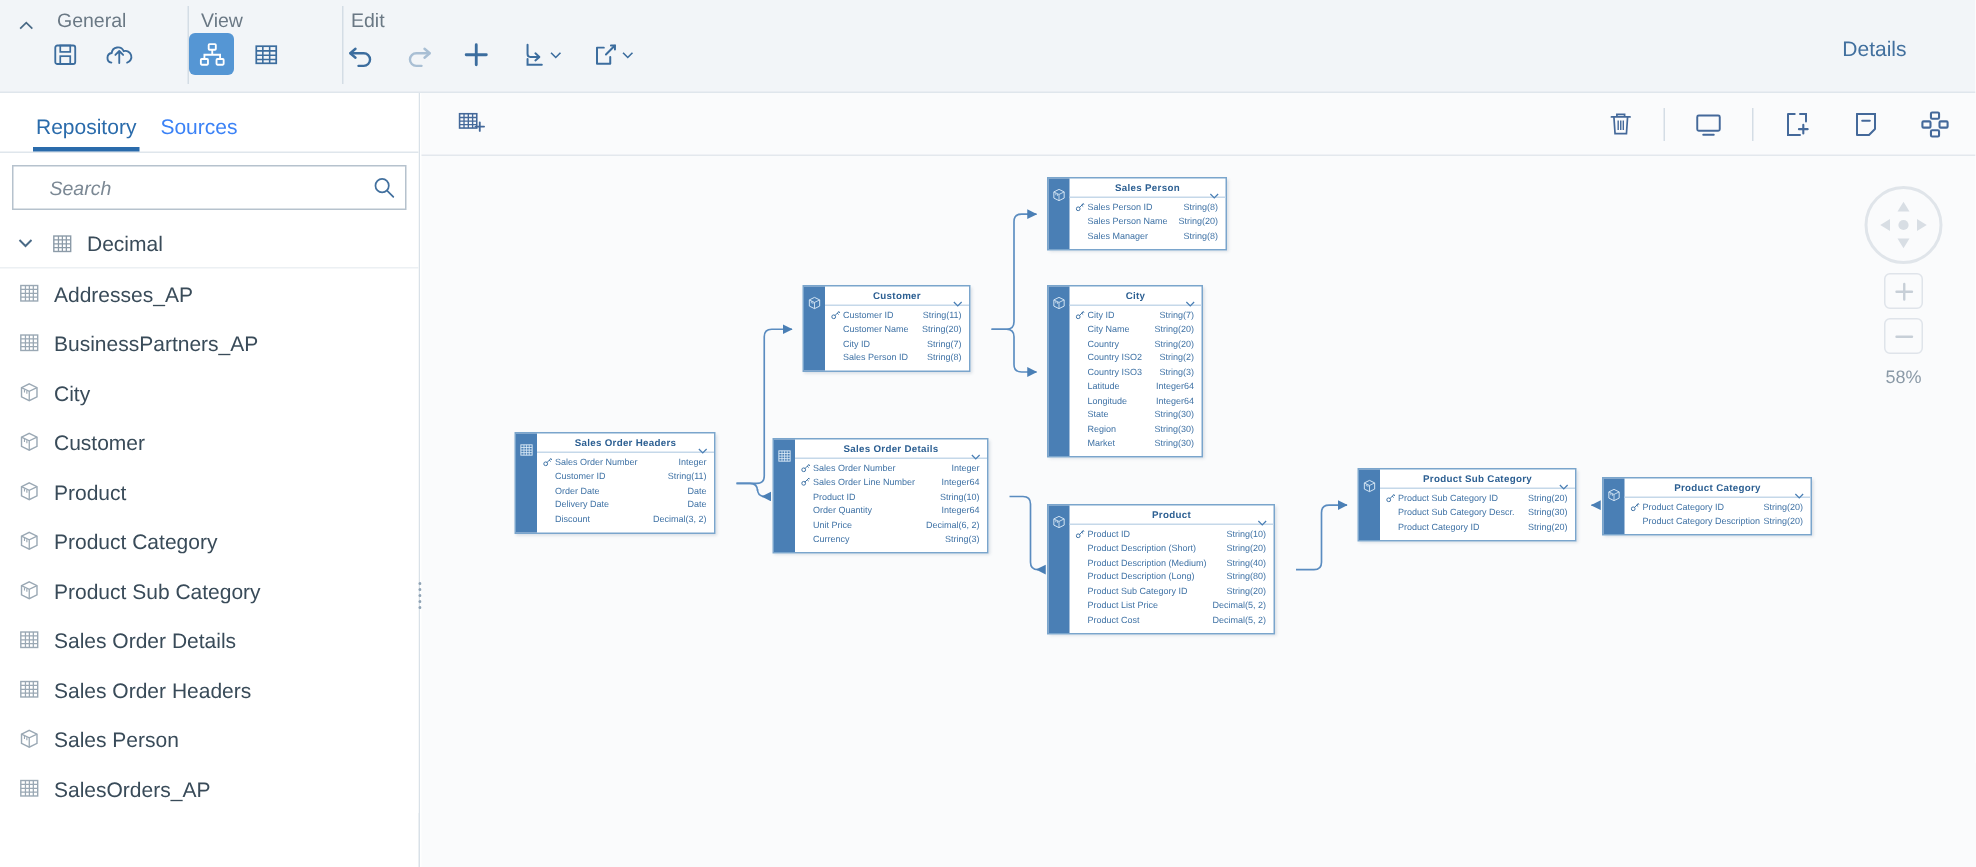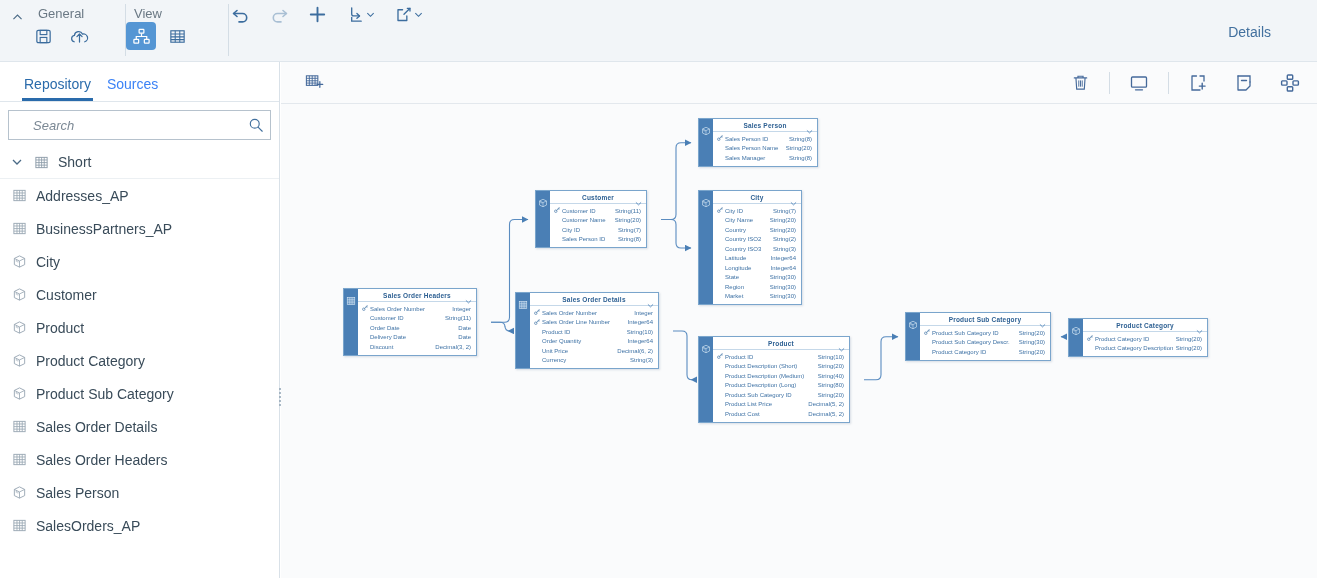--- a/index.html
+++ b/index.html
@@ -190,20 +190,21 @@
             <rect x="3" y="4" width="14" height="12" fill="none" stroke="currentColor" stroke-width="1.2"></rect>
             <path d="M3 7.3 H17 M3 10.4 H17 M3 13.3 H17 M7.6 4 V16 M12.4 4 V16" stroke="currentColor" stroke-width="1.1" fill="none"></path>
           </svg>
         </div>
       </div>
     </div>
 
     <div class="tb-sep" style="left:228px;"></div>
 
     <div class="tb-group g-edit" style="margin-left:10px;">
+      <div class="tb-group-title">Edit</div>
       <div class="tb-row" style="gap:8px;">
         <div class="tb-btn">
           <svg width="20" height="20" viewBox="0 0 20 20">
             <path d="M6 6.5 L2.5 9.5 L6 12.5" fill="none" stroke="currentColor" stroke-width="1.6" stroke-linecap="round" stroke-linejoin="round"></path>
             <path d="M2.8 9.5 H11.5 a4.2 4.2 0 0 1 0 8.4 H8" fill="none" stroke="currentColor" stroke-width="1.6" stroke-linecap="round"></path>
           </svg>
         </div>
         <div class="tb-btn" style="color:#a9bfd4">
           <svg width="20" height="20" viewBox="0 0 20 20">
             <path d="M14 6.5 L17.5 9.5 L14 12.5" fill="none" stroke="currentColor" stroke-width="1.6" stroke-linecap="round" stroke-linejoin="round"></path>
@@ -264,21 +265,21 @@
           <svg width="12" height="12" viewBox="0 0 12 12">
               <path d="M2 4 L6 8 L10 4" fill="none" stroke="currentColor" stroke-width="1.3"></path>
             </svg>
         </span>
         <span class="tree-ico">
           <svg width="15" height="15" viewBox="0 0 16 16" style="color:#8c9ba8">
             <rect x="2" y="2.5" width="12" height="11" fill="none" stroke="currentColor" stroke-width="1"></rect>
             <path d="M2 5.3 H14 M2 8.1 H14 M2 10.8 H14 M5.3 2.5 V13.5 M8.1 2.5 V13.5 M10.9 2.5 V13.5" stroke="currentColor" stroke-width="0.9"></path>
           </svg>
         </span>
-        <span>Short</span>
+        <span>Decimal</span>
       </div>
       <div id="tree-items">
           <div class="tree-row child">
             <span class="tree-ico">
               <svg width="15" height="15" viewBox="0 0 16 16" style="color:#9aa8b4">
                 <rect x="2" y="2.5" width="12" height="11" fill="none" stroke="currentColor" stroke-width="1"></rect>
                 <path d="M2 5.3 H14 M2 8.1 H14 M2 10.8 H14 M5.3 2.5 V13.5 M8.1 2.5 V13.5 M10.9 2.5 V13.5" stroke="currentColor" stroke-width="0.9"></path>
               </svg>
             </span>
             <span>Addresses_AP</span>
@@ -834,14 +835,36 @@
                   <span class="fkey"></span>
                   <span class="fname">Product Category Description</span>
                   <span class="ftype">String(20)</span>
                 </div>
               </div>
             </div>
           </div>
         </div>
     </div>
 
+    <div class="zoom-ctrl">
+      <div class="pan-pad">
+        <svg width="40" height="40" viewBox="0 0 40 40" style="color:#d8dee4">
+          <circle cx="20" cy="20" r="3.4" fill="currentColor"></circle>
+          <path d="M20 4.5 L24 11 H16 Z" fill="currentColor"></path>
+          <path d="M20 35.5 L24 29 H16 Z" fill="currentColor"></path>
+          <path d="M4.5 20 L11 16 V24 Z" fill="currentColor"></path>
+          <path d="M35.5 20 L29 16 V24 Z" fill="currentColor"></path>
+        </svg>
+      </div>
+      <div class="zbtn">
+        <svg width="15" height="15" viewBox="0 0 16 16">
+            <path d="M8 2.5 V13.5 M2.5 8 H13.5" stroke="currentColor" stroke-width="1.7" stroke-linecap="round"></path>
+          </svg>
+      </div>
+      <div class="zbtn">
+        <svg width="15" height="15" viewBox="0 0 16 16">
+            <path d="M2.5 8 H13.5" stroke="currentColor" stroke-width="1.7" stroke-linecap="round"></path>
+          </svg>
+      </div>
+      <div class="zlevel">58%</div>
+    </div>
   </div>
 </div>
 
 </body></html>

